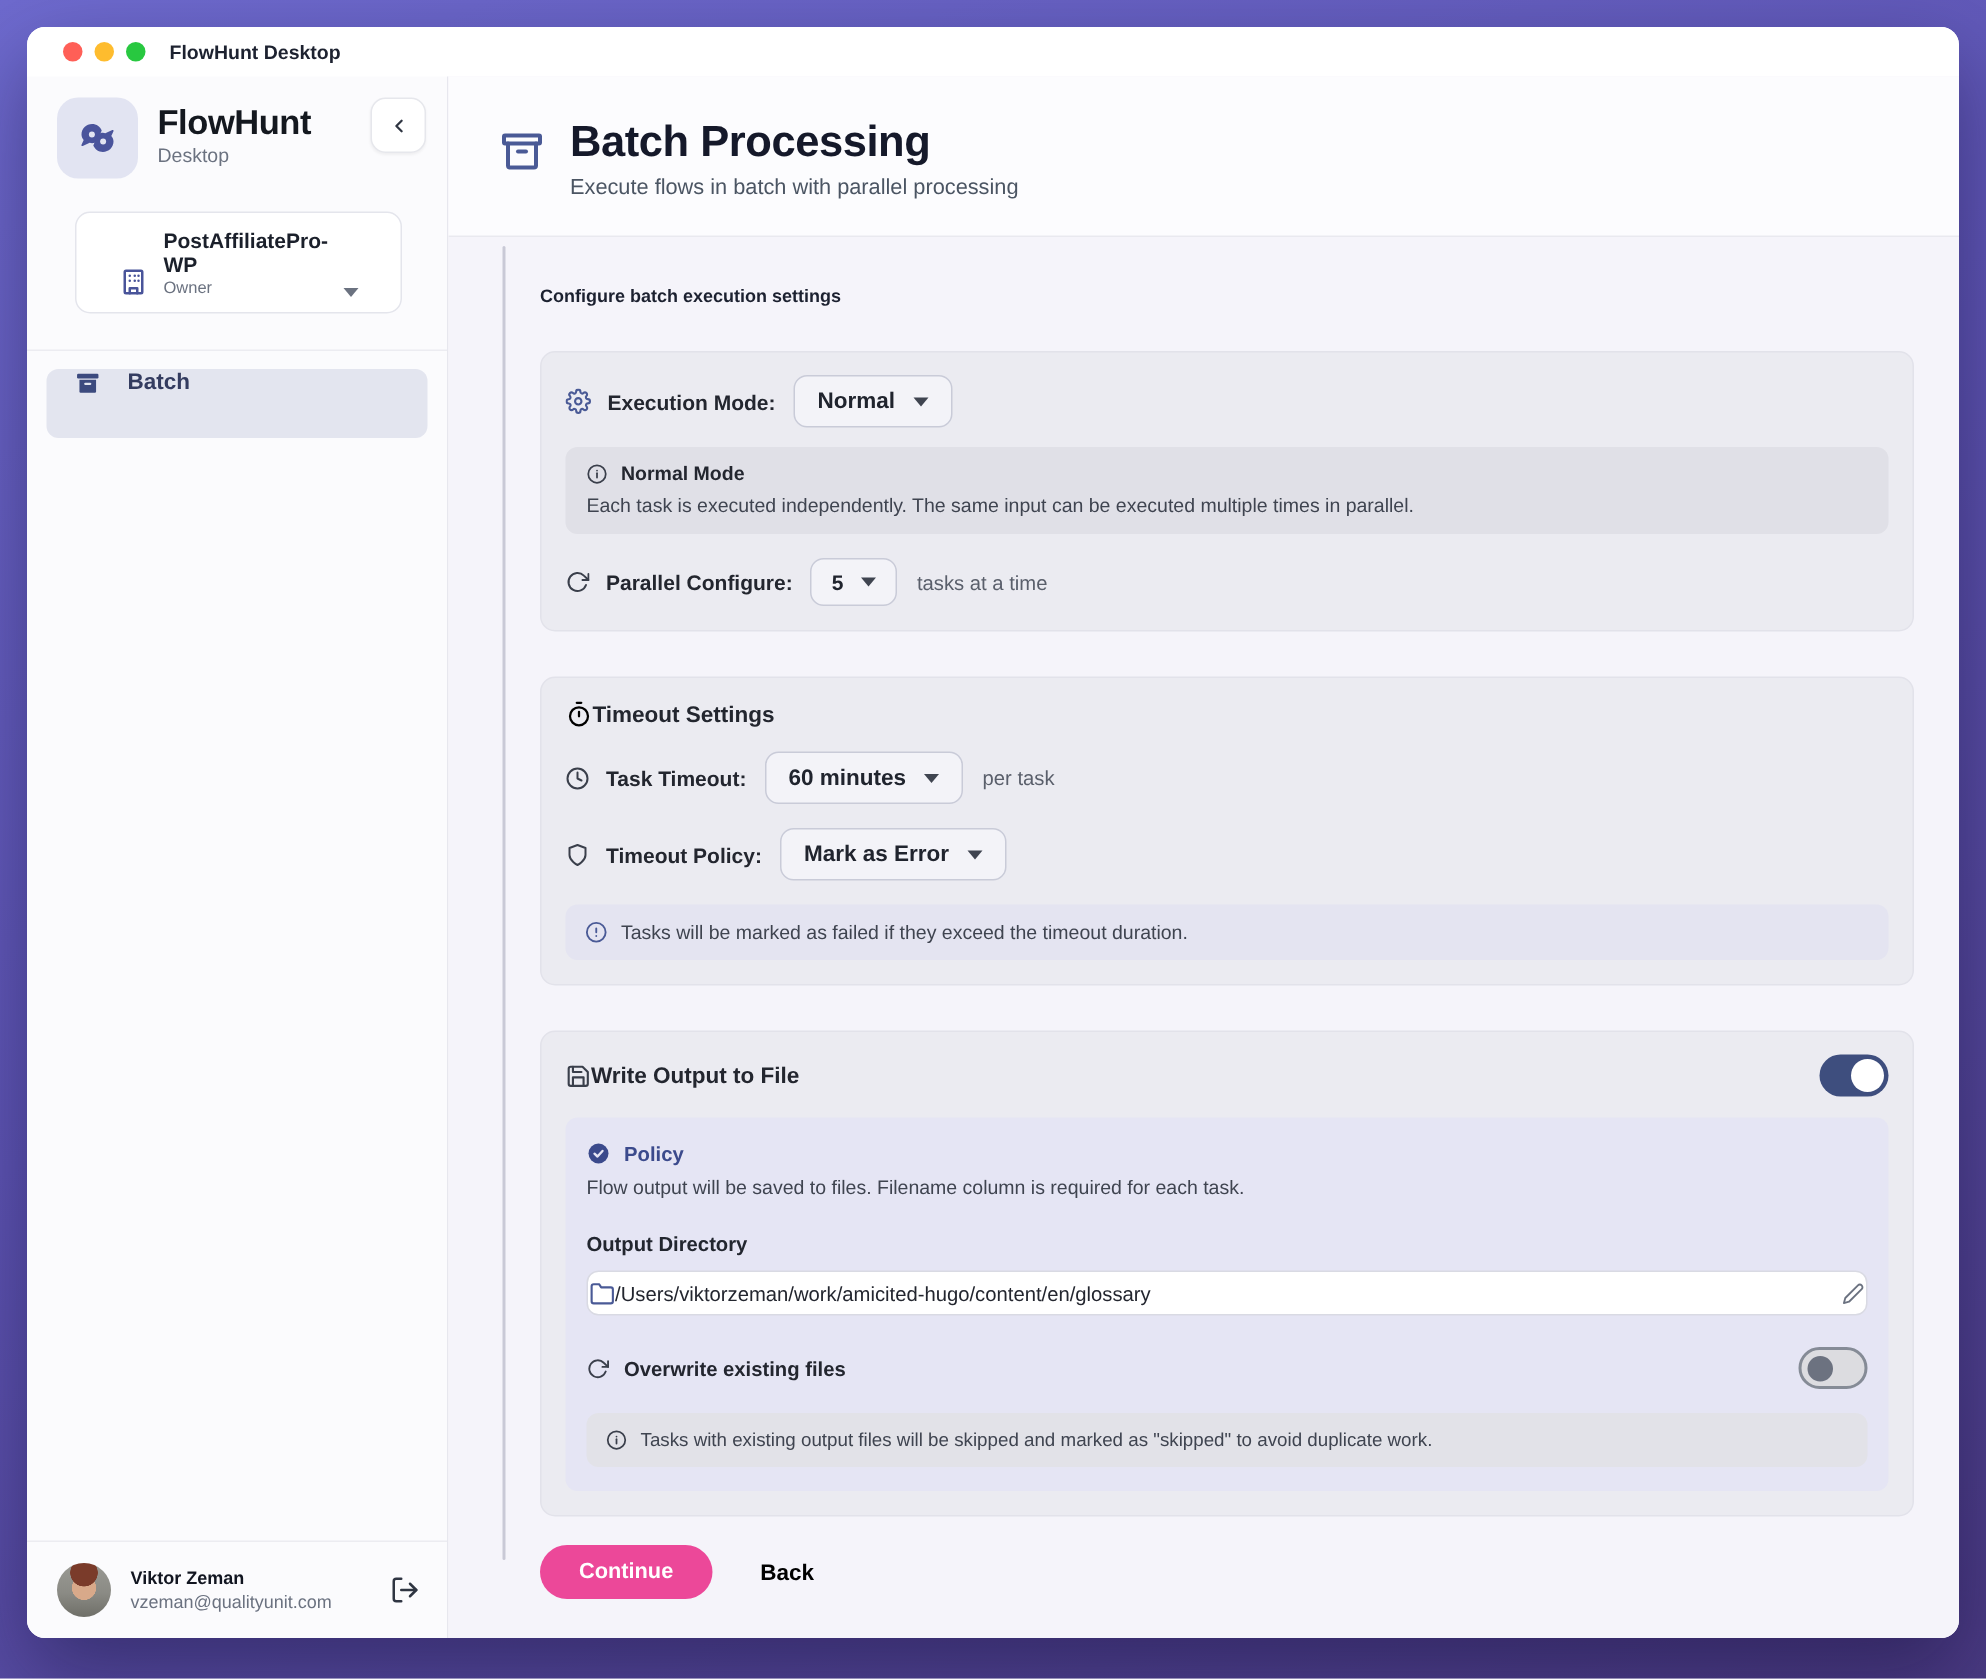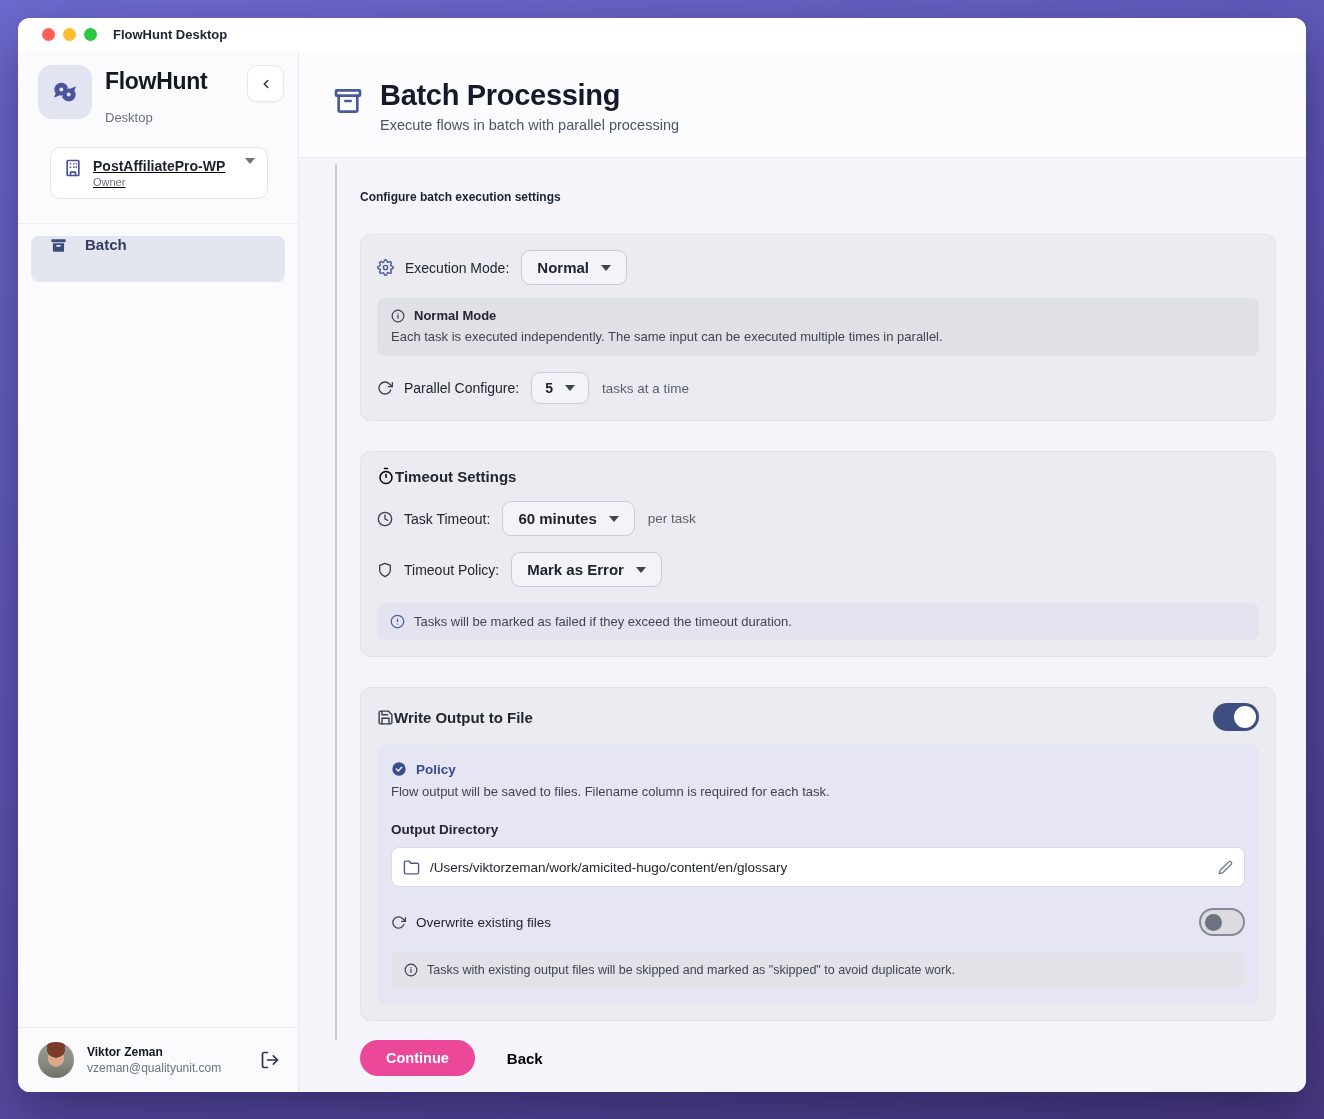--- a/index.html
+++ b/index.html
@@ -23,23 +23,23 @@
   .tb-title { margin-left:16px; font-size:13px; font-weight:700; color:#1d2230; }
 
   .app { flex:1; display:flex; min-height:0; }
 
   
   .sidebar { width:281px; flex:0 0 281px; background:#fbfbfd; border-right:1px solid #e7e7ee; display:flex; flex-direction:column; }
   .side-top { padding:14px 14px 0 20px; display:flex; align-items:flex-start; }
   .logo { width:54px; height:54px; border-radius:14px; background:#e2e4f2; display:flex; align-items:center; justify-content:center; color:#4a549c; flex:0 0 auto; }
   .brand { margin-left:13px; padding-top:3px; }
   .brand-name { font-size:23px; font-weight:700; color:#14181f; letter-spacing:-.3px; }
-  .brand-sub { font-size:13px; color:#6b7280; margin-top:15px; }
+  .brand-sub { font-size:13px; color:#6b7280; margin-top:1px; }
   .collapse-btn { margin-left:auto; width:37px; height:37px; border-radius:10px; background:#fff; border:1px solid #e6e7ec; display:flex; align-items:center; justify-content:center; color:#2f3542; box-shadow:0 1px 2px rgba(0,0,0,.05); cursor:pointer; }
-  .workspace { margin:22px 30px 0 32px; background:#fff; border:1px solid #e4e5ec; border-radius:10px; padding:10px 12px; display:flex; align-items:flex-start; gap:10px; cursor:pointer;text-decoration:underline; }
+  .workspace { margin:22px 30px 0 32px; background:#fff; border:1px solid #e4e5ec; border-radius:10px; padding:10px 28px; display:flex; align-items:flex-end; gap:10px; cursor:pointer; }
   .ws-icon { color:#49549a; display:flex; }
   .ws-name { font-size:14px; font-weight:700; color:#1b202b; }
   .ws-role { font-size:11px; color:#6b7280; margin-top:2px; }
   .ws-caret { margin-left:auto; }
   .caret { width:0; height:0; border-left:5px solid transparent; border-right:5px solid transparent; border-top:6px solid #3f4450; display:inline-block; }
   .caret.gray { border-top-color:#6b7280; }
   .side-div { border-top:1px solid #ececf1; margin-top:24px; }
   .nav { padding:12px 13px; }
   .nav-item { height:46px; border-radius:8px; background:#e3e5ef; display:flex; align-items:flex-start; padding:0 18px; gap:17px; cursor:pointer; }
   .nav-item .nicon { color:#3c4a7e; display:flex; }
@@ -64,21 +64,21 @@
   .mh-title { font-size:29px; font-weight:700; color:#15192a; letter-spacing:-.3px; }
   .mh-sub { font-size:14.5px; color:#4b5563; margin-top:5px; }
 
   .content { flex:1; position:relative; padding:26px 30px 0 61px; min-height:0; }
   .step-line { position:absolute; left:36px; top:6px; width:2px; height:876px; background:#c9c9d6; border-radius:1px; }
   .section-title { font-size:12px; font-weight:600; color:#1c2130; margin-top:6px; }
 
   .card { background:#ebebf1; border:1px solid #e2e2ea; border-radius:10px; margin-top:30px; padding:15px 16px 16px; }
   .setting-row { display:flex; align-items:center; }
   .setting-row .sicon { color:#4a5a96; display:flex; margin-right:11px; }
-  .setting-label { font-size:14px; font-weight:400; color:#23262f;text-align:right; }
+  .setting-label { font-size:14px; font-weight:700; color:#23262f;text-align:right; }
   .select { display:inline-flex; align-items:center; gap:12px; background:#f3f3f8; border:1px solid #c9cbd8; border-radius:9px; padding:8px 15px; margin-left:12px; cursor:pointer; }
   .select .val { font-size:15px; font-weight:700; color:#20242e; }
   .suffix { font-size:13.5px; color:#5a5f6b; margin-left:13px; }
 
   .info-box { background:#e0e0e7; border-radius:8px; padding:10px 14px 12px; margin-top:13px; }
   .ib-title-row { display:flex; align-items:center; gap:9px; }
   .ib-title-row .iicon { color:#3a3f4b; display:flex; }
   .ib-title { font-size:13px; font-weight:700; color:#23262f; }
   .ib-body { font-size:13px; color:#3f4450; margin-top:6px; }
 
@@ -94,21 +94,21 @@
   .toggle.on { width:46px; height:28px; background:#3e4e7e; }
   .toggle.on::after { content:""; position:absolute; right:3px; top:3px; width:22px; height:22px; border-radius:50%; background:#fff; }
   .toggle.off { width:46px; height:28px; background:#dcdce0; border:2px solid #858b96; }
   .toggle.off::after { content:""; position:absolute; left:4px; top:3.5px; width:17px; height:17px; border-radius:50%; background:#6c7280; }
 
   .output-inner { background:#e5e5f4; border-radius:8px; margin-top:14px; padding:16px 14px; }
   .enabled-row { display:flex; align-items:center; gap:9px; }
   .enabled-label { font-size:13.5px; font-weight:700; color:#3b4a8c; }
   .enabled-body { font-size:13px; color:#3f4450; margin-top:7px; }
   .dir-label { font-size:13.5px; font-weight:700; color:#22262f; margin-top:23px; }
-  .path-input { margin-top:10px; background:#fff; border:1px solid #d9dae3; border-radius:8px; height:40px; display:flex; align-items:center; padding:0 11px; gap:10px; cursor:text; }
+  .path-input { margin-top:10px; background:#fff; border:1px solid #d9dae3; border-radius:8px; height:30px; display:flex; align-items:center; padding:0 1px; gap:0; cursor:text; }
   .path-input .picon { color:#4a5a96; display:flex; flex:0 0 auto; }
   .path-text { font-size:13.5px; color:#23262f; flex:1; }
   .edit-icon { color:#6b7280; display:flex; cursor:pointer; }
   .overwrite-row { margin-top:21px; display:flex; align-items:center; }
   .overwrite-row .sicon { color:#3a3f4b; margin-right:10px; }
   .small-info { font-size:12.5px; }
 
   .actions { margin-top:19px; display:flex; align-items:center; gap:32px; }
   .btn-continue { background:#ec4899; color:#fff; font-size:14.5px; font-weight:700; padding:10px 26px; border-radius:19px; border:none; font-family:inherit; cursor:pointer; }
   .btn-back { color:#000000; font-size:15px; font-weight:700; background:none; border:none; font-family:inherit; cursor:pointer; }

